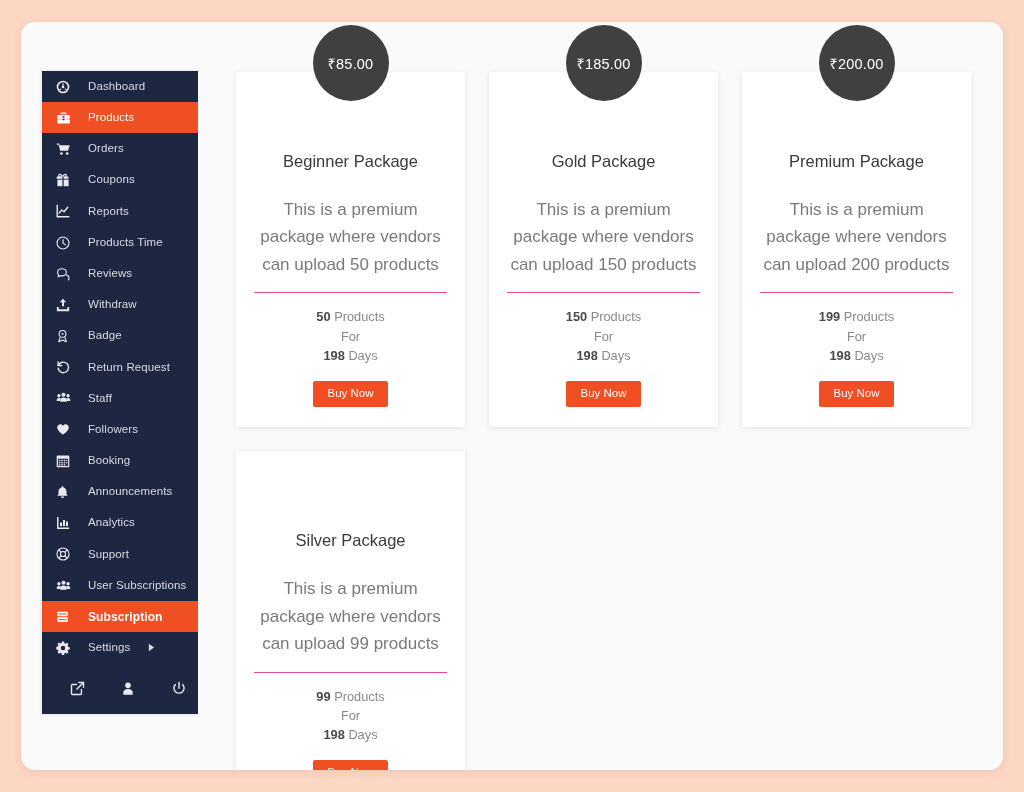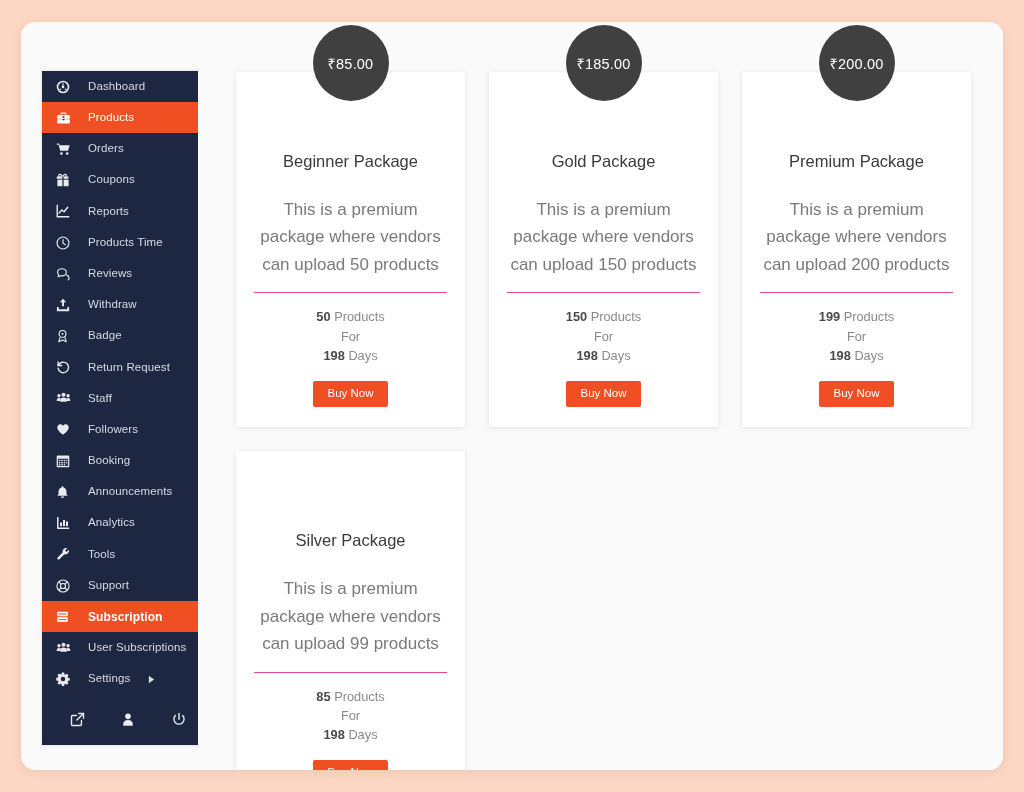--- a/index.html
+++ b/index.html
@@ -347,59 +347,51 @@
               <path d="M1.2 1.2h1.7v11.9H15v1.7H1.2z"></path>
               <rect x="4.6" y="7.4" width="2.3" height="4.2"></rect>
               <rect x="8.0" y="4.6" width="2.3" height="7.0"></rect>
               <rect x="11.4" y="6.2" width="2.3" height="5.4"></rect>
             </svg>
           </span>
           <span class="nav-label">Analytics</span>
         </div>
         <div class="nav-item">
           <span class="nav-ico">
-            <svg width="14" height="14" viewBox="0 0 16 16" fill="currentColor">
-              <path d="M14.6 3.1l-2.5 2.5-1.7-1.7 2.5-2.5a4.1 4.1 0 0 0-5.3 5L1.9 12.1a1.4 1.4 0 0 0 0 2l0 0a1.4 1.4 0 0 0 2 0l5.7-5.7a4.1 4.1 0 0 0 5-5.3z"></path>
-            </svg>
-          </span>
-          <span class="nav-label">Tools</span>
-        </div>
-        <div class="nav-item">
-          <span class="nav-ico">
             <svg width="14" height="14" viewBox="0 0 16 16" fill="none" stroke="currentColor" stroke-width="1.3">
               <circle cx="8" cy="8" r="6.9"></circle>
               <circle cx="8" cy="8" r="2.9"></circle>
               <path d="M3.2 3.2l2.8 2.8M12.8 3.2l-2.8 2.8M3.2 12.8l2.8-2.8M12.8 12.8l-2.8-2.8"></path>
             </svg>
           </span>
           <span class="nav-label">Support</span>
-        </div>
-        <div class="nav-item active notched bold">
-          <span class="nav-ico">
-            <svg width="13" height="14" viewBox="0 0 16 16" fill="currentColor">
-              <rect x="1.6" y="1.4" width="12.8" height="5.6" rx="0.9"></rect>
-              <rect x="3.1" y="3.6" width="9.8" height="1.3" fill="#f04e23"></rect>
-              <rect x="1.6" y="8.4" width="12.8" height="5.6" rx="0.9"></rect>
-              <rect x="3.1" y="10.6" width="9.8" height="1.3" fill="#f04e23"></rect>
-            </svg>
-          </span>
-          <span class="nav-label">Subscription</span>
         </div>
         <div class="nav-item">
           <span class="nav-ico">
             <svg width="15" height="14" viewBox="0 0 16 16" fill="currentColor">
               <circle cx="8" cy="4.4" r="2.3"></circle>
               <circle cx="2.8" cy="5.4" r="1.9"></circle>
               <circle cx="13.2" cy="5.4" r="1.9"></circle>
               <path d="M8 7.4c2.3 0 3.8 1.4 3.8 3.2v1.6H4.2v-1.6C4.2 8.8 5.7 7.4 8 7.4z"></path>
               <path d="M2.8 8c1 0 1.8 0.3 2.3 0.8-0.7 0.7-1.1 1.6-1.2 2.6H0.3v-1.2C0.3 8.9 1.3 8 2.8 8z"></path>
               <path d="M13.2 8c1.5 0 2.5 0.9 2.5 2.2v1.2h-3.6c-0.1-1-0.5-1.9-1.2-2.6C11.4 8.3 12.2 8 13.2 8z"></path>
             </svg>
           </span>
           <span class="nav-label">User Subscriptions</span>
+        </div>
+        <div class="nav-item active notched bold">
+          <span class="nav-ico">
+            <svg width="13" height="14" viewBox="0 0 16 16" fill="currentColor">
+              <rect x="1.6" y="1.4" width="12.8" height="5.6" rx="0.9"></rect>
+              <rect x="3.1" y="3.6" width="9.8" height="1.3" fill="#f04e23"></rect>
+              <rect x="1.6" y="8.4" width="12.8" height="5.6" rx="0.9"></rect>
+              <rect x="3.1" y="10.6" width="9.8" height="1.3" fill="#f04e23"></rect>
+            </svg>
+          </span>
+          <span class="nav-label">Subscription</span>
         </div>
         <div class="nav-item">
           <span class="nav-ico">
             <svg width="14" height="14" viewBox="0 0 16 16" fill="currentColor">
               <path d="M6.7 0.6h2.6l0.3 1.9 1.3 0.6 1.6-1.1 1.8 1.8-1.1 1.6 0.6 1.3 1.9 0.3v2.6l-1.9 0.3-0.6 1.3 1.1 1.6-1.8 1.8-1.6-1.1-1.3 0.6-0.3 1.9H6.7l-0.3-1.9-1.3-0.6-1.6 1.1-1.8-1.8 1.1-1.6-0.6-1.3-1.9-0.3V6.7l1.9-0.3 0.6-1.3L1.7 3.5l1.8-1.8 1.6 1.1 1.3-0.6z"></path>
               <circle cx="8" cy="8" r="2.6" fill="#1e2742"></circle>
             </svg>
           </span>
           <span class="nav-label">Settings</span>
           <span class="submenu-caret">
@@ -443,20 +435,20 @@
             <div><b>150</b> <span>Products</span></div>
             <div>For</div>
             <div><b>198</b> <span>Days</span></div>
           </div><button class="buy-btn">Buy Now</button></div>
         <div class="pkg-card"><div class="price-badge">₹200.00</div><div class="pkg-title">Premium Package</div><div class="pkg-desc">This is a premium package where vendors can upload 200 products</div><div class="pkg-meta">
             <div><b>199</b> <span>Products</span></div>
             <div>For</div>
             <div><b>198</b> <span>Days</span></div>
           </div><button class="buy-btn">Buy Now</button></div>
         <div class="pkg-card no-badge"><div class="pkg-title">Silver Package</div><div class="pkg-desc">This is a premium package where vendors can upload 99 products</div><div class="pkg-meta">
-            <div><b>85</b> <span>Products</span></div>
+            <div><b>99</b> <span>Products</span></div>
             <div>For</div>
             <div><b>198</b> <span>Days</span></div>
           </div><button class="buy-btn">Buy Now</button></div>
       </div>
   </main>
 
 </div>
 
 </body></html>

